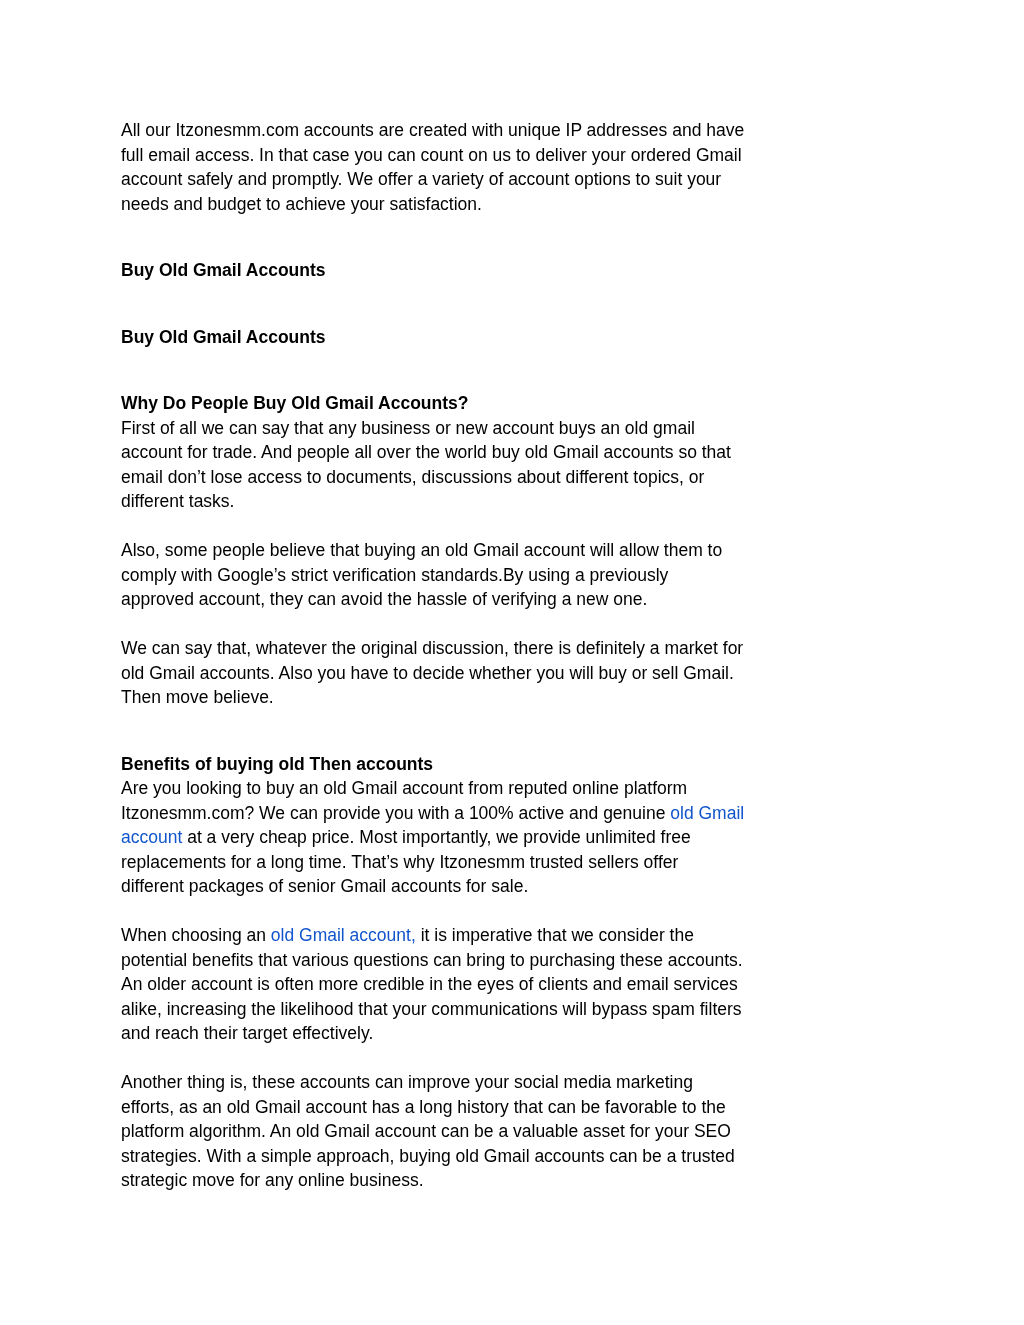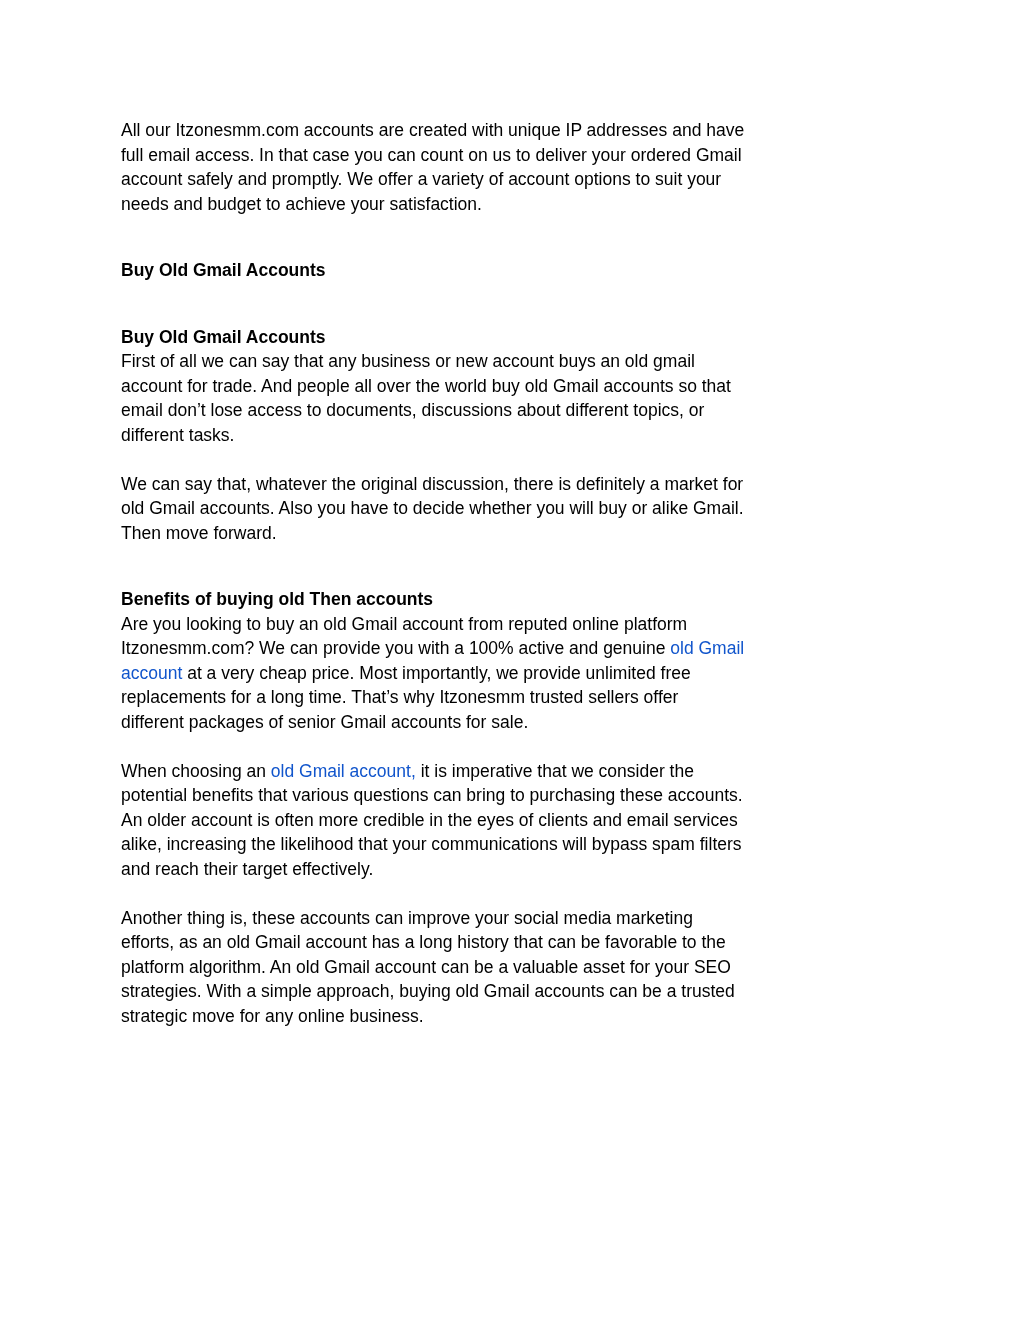--- a/index.html
+++ b/index.html
@@ -41,25 +41,27 @@
 <body style="background: rgb(255, 255, 255);">
 
 <div class="doc-page">
 
   <p class="para">All our Itzonesmm.com accounts are created with unique IP addresses and have full email access. In that case you can count on us to deliver your ordered Gmail account safely and promptly. We offer a variety of account options to suit your needs and budget to achieve your satisfaction.</p>
 
   <p class="para spaced bold">Buy Old Gmail Accounts</p>
 
   <p class="para bold">Buy Old Gmail Accounts</p>
 
+  <p class="para bold">Why Do People Buy Old Gmail Accounts?</p>
 
   <p class="para">First of all we can say that any business or new account buys an old gmail account for trade. And people all over the world buy old Gmail accounts so that email don’t lose access to documents, discussions about different topics, or different tasks.</p>
 
+  <p class="para spaced">Also, some people believe that buying an old Gmail account will allow them to comply with Google’s strict verification standards.By using a previously approved account, they can avoid the hassle of verifying a new one.</p>
 
-  <p class="para spaced">We can say that, whatever the original discussion, there is definitely a market for old Gmail accounts. Also you have to decide whether you will buy or alike Gmail. Then move forward.</p>
+  <p class="para spaced">We can say that, whatever the original discussion, there is definitely a market for old Gmail accounts. Also you have to decide whether you will buy or sell Gmail. Then move believe.</p>
 
   <p class="para spaced bold">Benefits of buying old Then accounts</p>
 
   <p class="para"><span>Are you looking to buy an old Gmail account from reputed online platform Itzonesmm.com? We can provide you with a 100% active and genuine </span><a class="link" style="color: rgb(17, 85, 204);">old Gmail account</a><span> at a very cheap price. Most importantly, we provide unlimited free replacements for a long time. That’s why Itzonesmm trusted sellers offer different packages of senior Gmail accounts for sale.</span></p>
 
   <p class="para spaced"><span>When choosing an </span><a class="link" style="color: rgb(17, 85, 204);">old Gmail account,</a><span> it is imperative that we consider the potential benefits that various questions can bring to purchasing these accounts. An older account is often more credible in the eyes of clients and email services alike, increasing the likelihood that your communications will bypass spam filters and reach their target effectively.</span></p>
 
   <p class="para spaced">Another thing is, these accounts can improve your social media marketing efforts, as an old Gmail account has a long history that can be favorable to the platform algorithm. An old Gmail account can be a valuable asset for your SEO strategies. With a simple approach, buying old Gmail accounts can be a trusted strategic move for any online business.</p>
 
 </div>

